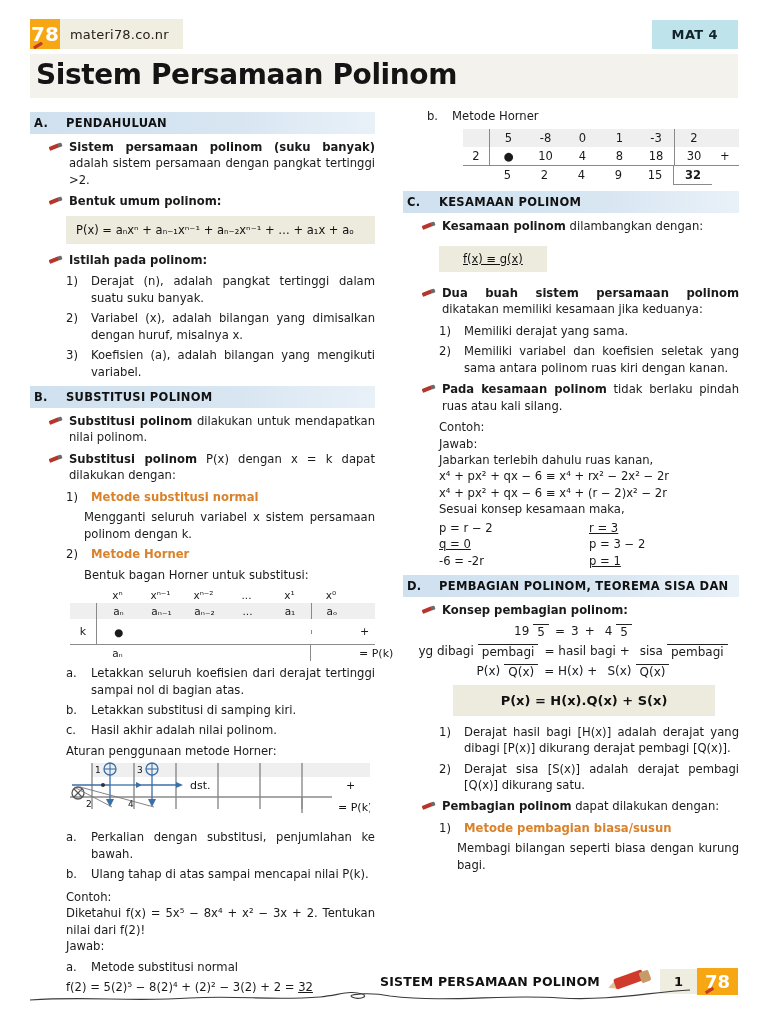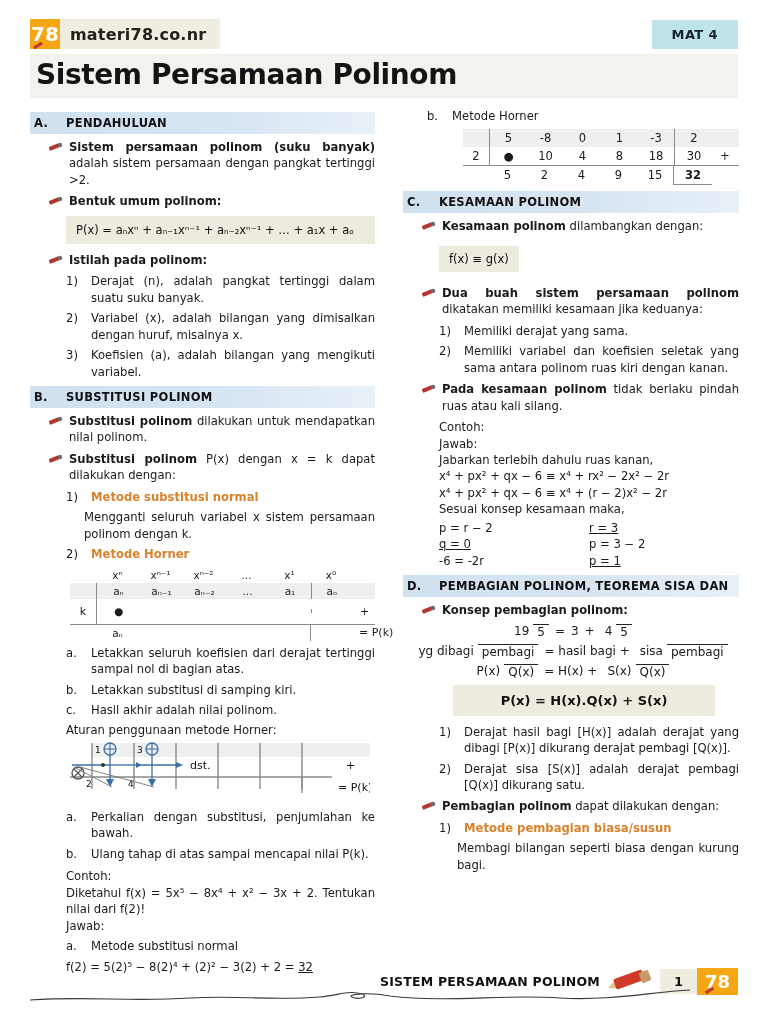--- a/index.html
+++ b/index.html
@@ -17,21 +17,21 @@
   .brand { display: flex; align-items: center; height: 30px; background: #f0ede1; }
   .brand-logo {
     width: 30px; height: 30px; background: #f7a714; color: #ffffff;
     font-weight: bold; font-size: 20px; line-height: 30px; text-align: center;
     font-family: "DejaVu Sans", sans-serif; position: relative;
   }
   .brand-logo .pencil-mark {
     position: absolute; left: 3px; bottom: 2px; width: 10px; height: 3px;
     background: #c0392b; transform: rotate(-32deg); border-radius: 1px;
   }
-  .brand-name { font-size: 16px; font-weight: bold; color: #26201c; padding: 0 14px 0 10px; letter-spacing: .2px; }
+  .brand-name { font-size: 13px; font-weight: normal; color: #26201c; padding: 0 14px 0 10px; letter-spacing: .2px; }
   .mat-badge {
     background: #bfe3ea; color: #14242c; font-weight: bold; font-size: 13px;
     padding: 7px 20px; letter-spacing: .4px;
   }
 
   .title-band { background: #f4f2ec; margin-top: 4px; padding: 4px 6px 7px 6px; }
   h1.doc-title {
     font-size: 28px; font-weight: bold; letter-spacing: -0.4px;
     font-family: "DejaVu Sans", sans-serif; color: #141414;
   }
@@ -74,21 +74,21 @@
   .sub { margin-left: 54px; font-size: 11.6px; line-height: 1.42; text-align: justify; }
   .plain { margin-left: 36px; font-size: 11.6px; line-height: 1.42; text-align: justify; }
   .orange { color: #d9822b; font-weight: bold; }
 
   
   .fbox {
     background: #edeade; margin: 6px 0 8px 36px; padding: 7px 10px;
     font-size: 11.5px; color: #111; font-family: "DejaVu Sans", sans-serif;
   }
   .fbox.center { text-align: center; font-weight: bold; font-size: 13px; padding: 8px 10px; }
-  .fbox.small { display: inline-block; padding: 6px 10px; }
+  .fbox.small { display: inline-block; padding: 6px 24px; text-decoration: underline; }
 
   
   .hchart { margin: 4px 0 4px 40px; position: relative; font-size: 10.5px; }
   .hrow { display: flex; align-items: center; }
   .hlbl { width: 26px; flex: none; text-align: center; font-size: 11px; }
   .hcells { display: flex; }
   .hc { width: 43px; text-align: center; padding: 2px 0; }
   .hc.last { width: 40px; }
   .head-exp .hc { color: #222; }
   .band { background: #efefef; }
@@ -220,20 +220,21 @@
       <div class="num">
         <span class="mk">1)</span>
         <span class="tx orange">Metode substitusi normal</span>
       </div>
       <div class="sub">Mengganti seluruh variabel x sistem persamaan polinom dengan k.</div>
 
       <div class="num">
         <span class="mk">2)</span>
         <span class="tx orange">Metode Horner</span>
       </div>
+      <div class="sub">Bentuk bagan Horner untuk substitusi:</div>
 
       <div class="hchart">
         <div class="hrow head-exp">
           <span class="hlbl"></span>
           <span class="hcells">
             <span class="hc">xⁿ</span>
             <span class="hc">xⁿ⁻¹</span>
             <span class="hc">xⁿ⁻²</span>
             <span class="hc">...</span>
             <span class="hc">x¹</span>

